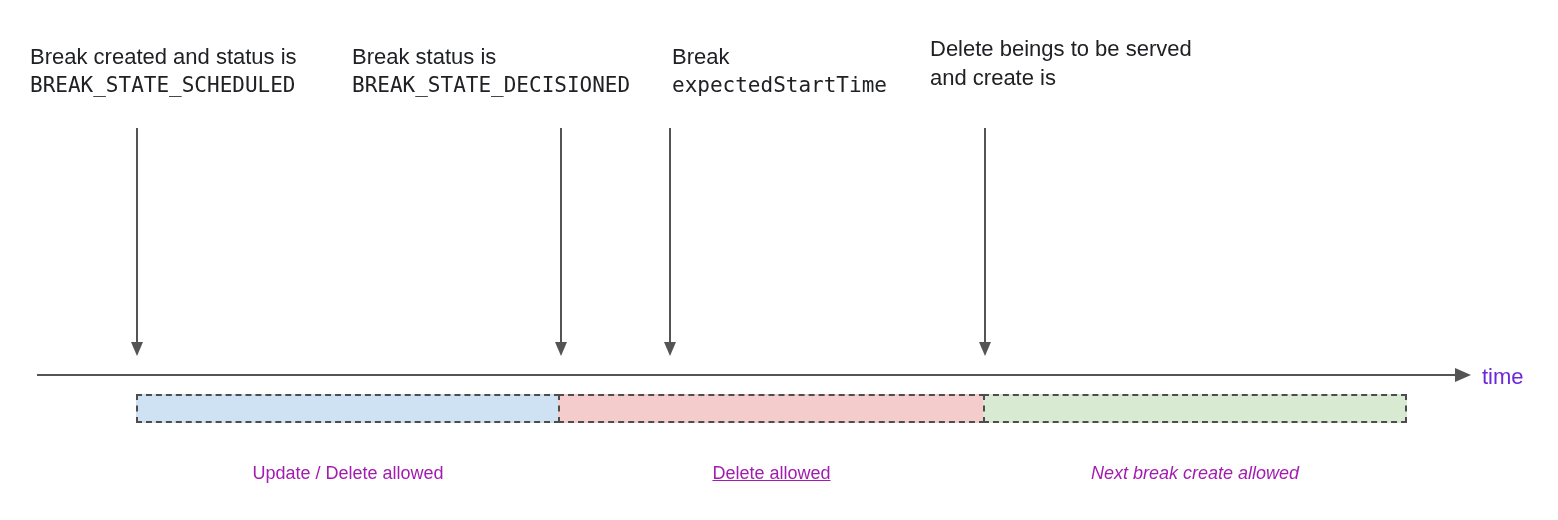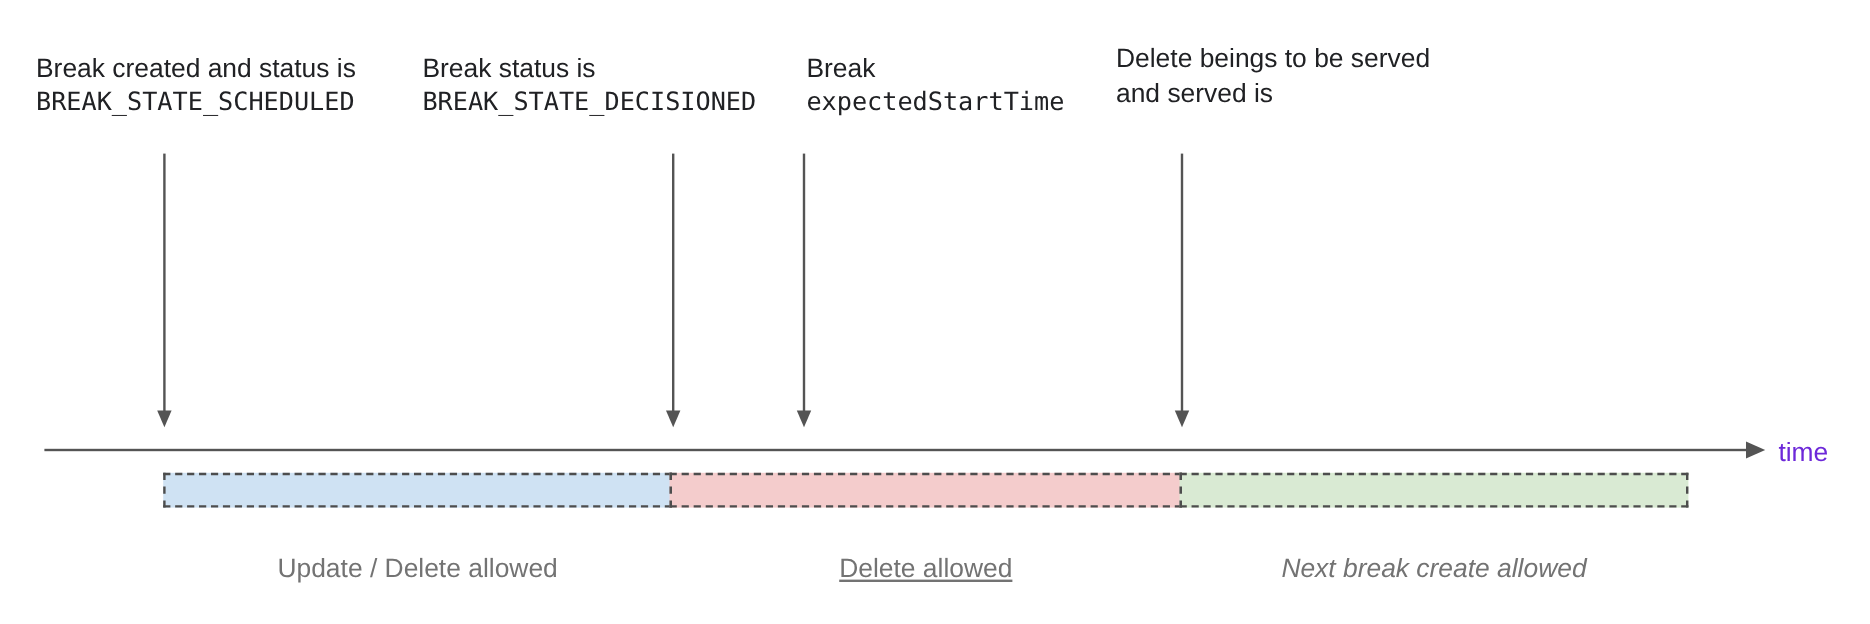--- a/index.html
+++ b/index.html
@@ -49,21 +49,21 @@
   .segment{
     position:absolute;top:0;height:29px;
     box-sizing:border-box;
     border:2.5px dashed #4d4d4d;
   }
   .segment.s0{left:0;width:424px;}
   .segment.s1{left:422px;width:427px;}
   .segment.s2{left:847px;width:424px;}
   .seg-label{
     position:absolute;top:459px;
-    font-size:22px;line-height:29px;color:#737373;
+    font-size:18px;line-height:29px;color:#a21caf;
     text-align:center;white-space:nowrap;
   }
   .seg-label.l0{left:136px;width:424px;}
   .seg-label.l1{left:558px;width:427px;text-decoration:underline;}
   .seg-label.l2{left:983px;width:424px;font-style:italic;}
 </style>
 </head>
 <body>
 
 <div class="canvas">
@@ -78,21 +78,21 @@
     <div class="ann-line mono">BREAK_STATE_DECISIONED</div>
   </div>
 
   <div class="annotation" style="left:672px;top:42px">
     <div class="ann-line">Break</div>
     <div class="ann-line mono">expectedStartTime</div>
   </div>
 
   <div class="annotation" style="left:930px;top:34px">
     <div class="ann-line">Delete beings to be served</div>
-    <div class="ann-line">and served is</div>
+    <div class="ann-line">and create is</div>
   </div>
 
   <div class="v-arrow" style="left:130px">
     <div class="shaft"></div>
     <div class="head"></div>
   </div>
   <div class="v-arrow" style="left:554px">
     <div class="shaft"></div>
     <div class="head"></div>
   </div>

